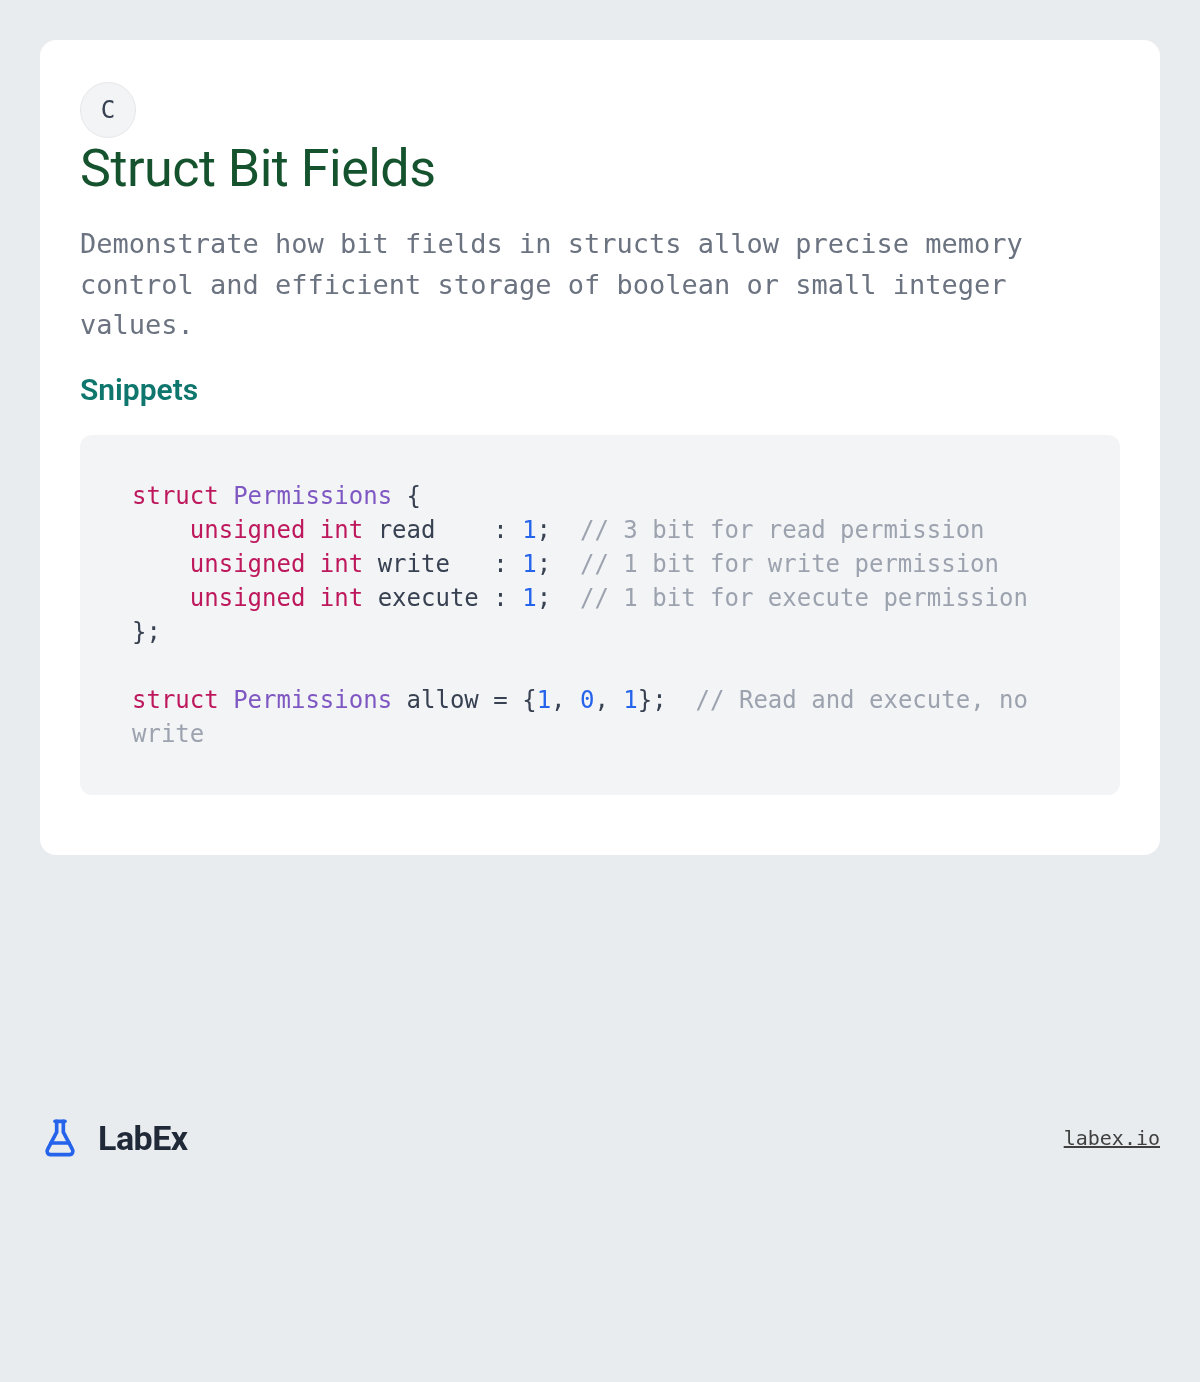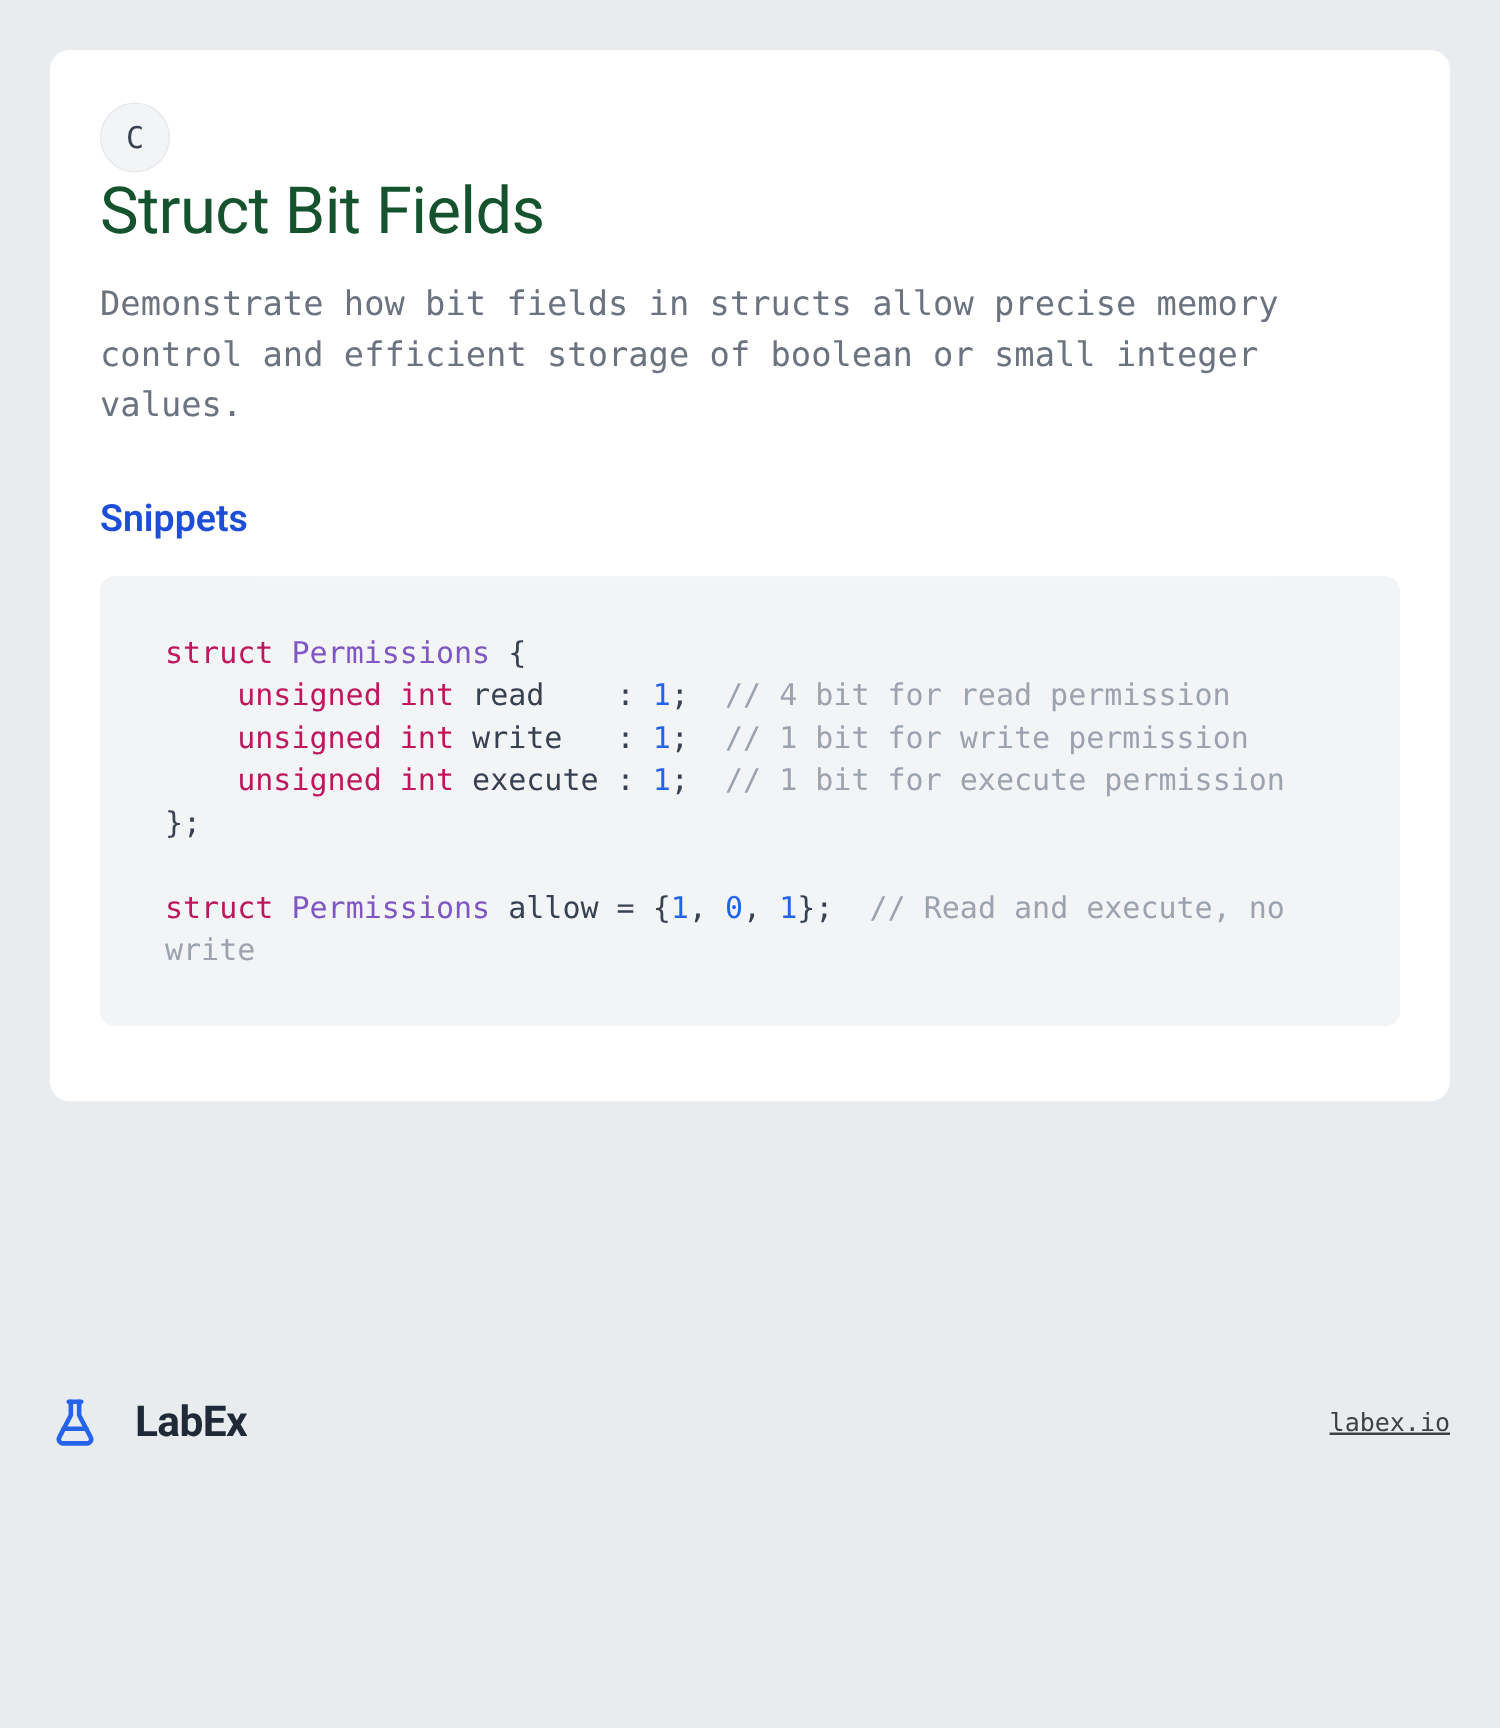--- a/index.html
+++ b/index.html
@@ -42,22 +42,22 @@
   .description {
     font-family: ui-monospace, SFMono-Regular, Menlo, Consolas, monospace;
     font-size: 27px;
     line-height: 1.5;
     color: #6b7280;
     margin-top: 25px;
   }
   .snippets-heading {
     font-size: 30px;
     font-weight: 600;
-    color: #1d4ed8;
-    margin-top: 52px;
+    color: #0f766e;
+    margin-top: 26px;
   }
   .code-block {
     background: #f3f4f6;
     border-radius: 12px;
     margin-top: 28px;
     padding: 44px 52px 44px 52px;
     font-family: ui-monospace, SFMono-Regular, Menlo, Consolas, monospace;
     font-size: 24px;
     line-height: 1.42;
     color: #374151;
@@ -73,21 +73,21 @@
     left: 40px;
     right: 40px;
     top: 1118px;
     display: flex;
     align-items: center;
     justify-content: space-between;
   }
   .brand {
     display: flex;
     align-items: center;
-    gap: 28px;
+    gap: 18px;
   }
   .brand-text {
     font-size: 34px;
     font-weight: 700;
     color: #1f2937;
     letter-spacing: -0.5px;
   }
   .brand-url {
     font-family: ui-monospace, SFMono-Regular, Menlo, Consolas, monospace;
     font-size: 20px;
@@ -104,21 +104,21 @@
     <span>C</span>
   </div>
 
   <h1 class="title">Struct Bit Fields</h1>
 
   <p class="description">Demonstrate how bit fields in structs allow precise memory control and efficient storage of boolean or small integer values.</p>
 
   <h2 class="snippets-heading">Snippets</h2>
 
   <pre class="code-block"><span class="tok-kw">struct</span> <span class="tok-type">Permissions</span> <span>{</span>
-    <span class="tok-kw">unsigned</span> <span class="tok-kw">int</span> <span>read</span>    <span>:</span> <span class="tok-num">1</span><span>;</span>  <span class="tok-comment">// 4 bit for read permission</span>
+    <span class="tok-kw">unsigned</span> <span class="tok-kw">int</span> <span>read</span>    <span>:</span> <span class="tok-num">1</span><span>;</span>  <span class="tok-comment">// 3 bit for read permission</span>
     <span class="tok-kw">unsigned</span> <span class="tok-kw">int</span> <span>write</span>   <span>:</span> <span class="tok-num">1</span><span>;</span>  <span class="tok-comment">// 1 bit for write permission</span>
     <span class="tok-kw">unsigned</span> <span class="tok-kw">int</span> <span>execute</span> <span>:</span> <span class="tok-num">1</span><span>;</span>  <span class="tok-comment">// 1 bit for execute permission</span>
 <span>};</span>
 
 <span class="tok-kw">struct</span> <span class="tok-type">Permissions</span> <span>allow</span> <span>=</span> <span>{</span><span class="tok-num">1</span><span>,</span> <span class="tok-num">0</span><span>,</span> <span class="tok-num">1</span><span>}</span><span>;</span>  <span class="tok-comment">// Read and execute, no write</span></pre>
 </div>
 
 <div class="footer">
   <div class="brand">
     <svg class="flask-icon" viewBox="0 0 24 24" fill="none" stroke="#2563eb" stroke-width="2.2" stroke-linecap="round" stroke-linejoin="round">

